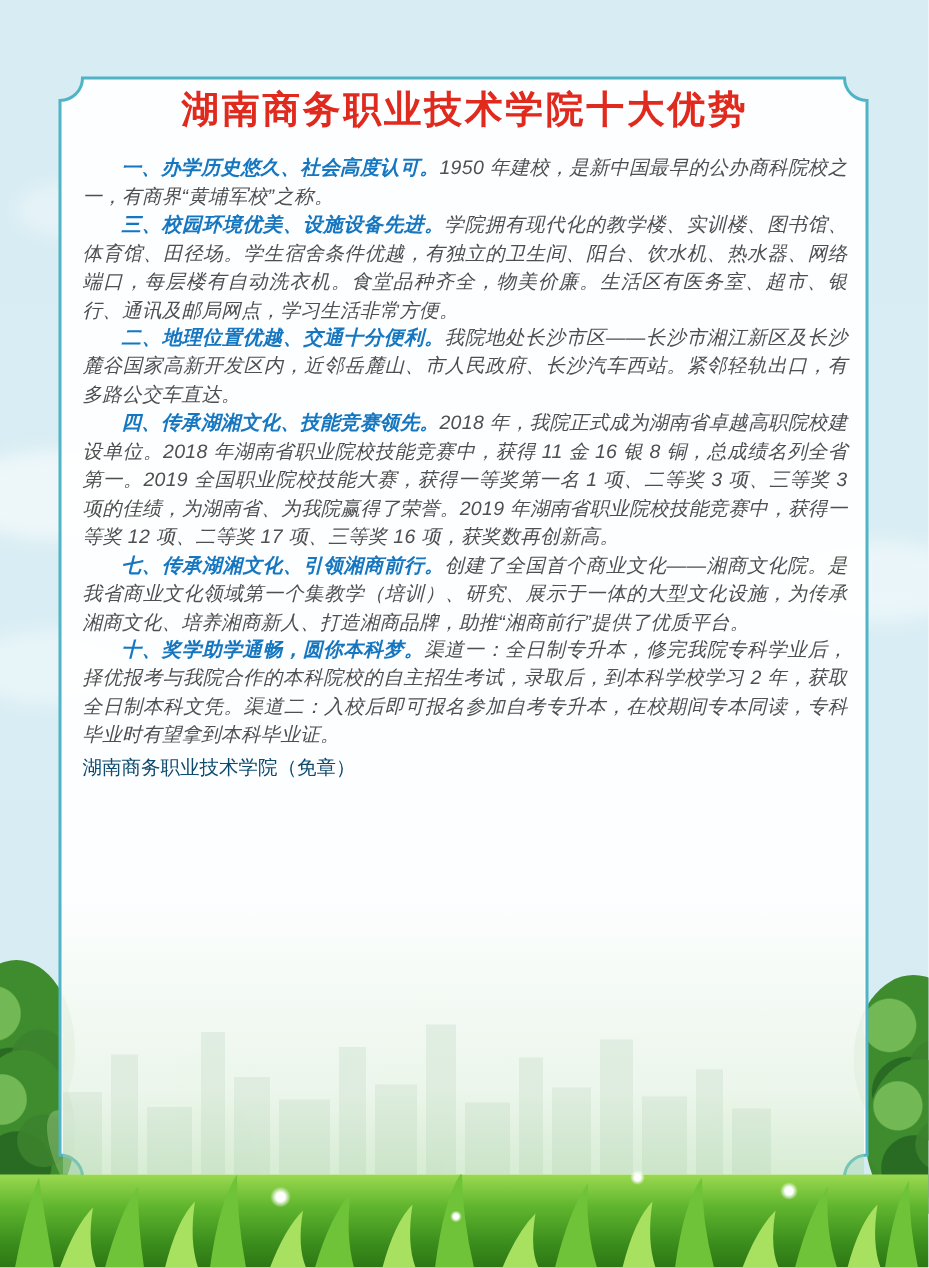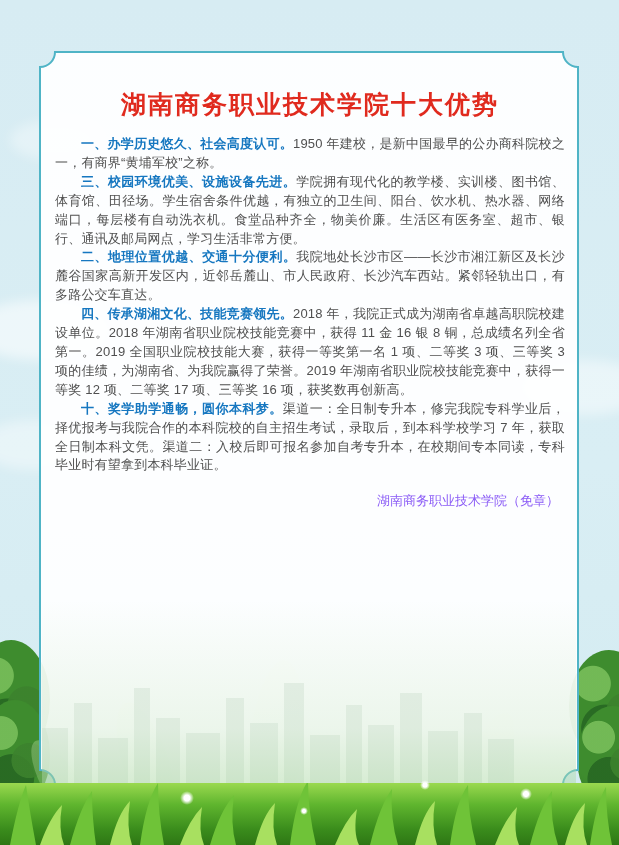--- a/index.html
+++ b/index.html
@@ -55,29 +55,29 @@
   
   .panel-fade{position:absolute;left:42px;top:600px;width:534px;height:183px;z-index:4;
     overflow:hidden;pointer-events:none;}
   .panel-fade .city{position:absolute;bottom:0;left:0;width:100%;height:120px;display:flex;
     align-items:flex-end;gap:6px;opacity:.16;}
   .panel-fade .city i{display:block;background:#7fa88a;}
   .panel-fade .haze{position:absolute;inset:0;
     background:linear-gradient(180deg,rgba(255,255,255,0) 0%,rgba(205,230,200,.35) 70%,rgba(170,215,160,.45) 100%);}
 
   
-  .content{position:absolute;left:55px;top:88px;width:510px;z-index:6;}
+  .content{position:absolute;left:55px;top:56px;width:510px;z-index:6;}
   .page-title{margin:0 0 14px 0;text-align:center;color:#e02a1e;
     font-size:25px;font-weight:bold;letter-spacing:2px;
     font-family:"Liberation Sans","DejaVu Sans",sans-serif;}
   .para{margin:0;text-indent:2em;text-align:justify;
-    font-size:13px;line-height:18.9px;color:#4f4f4f;letter-spacing:.2px;}
+    font-size:13px;line-height:18.9px;color:#4f4f4f;letter-spacing:.2px;font-style:italic;}
   .para .head{color:#1677c0;font-weight:bold;}
-  .signature{margin-top:16px;text-align:right;font-size:13px;line-height:19px;
-    color:#8b5cf6;padding-right:6px;}
+  .signature{margin-top:2px;text-align:left;font-size:13px;line-height:19px;
+    color:#0c4a6e;padding-right:6px;}
 </style>
 </head>
 <body>
 
 <div class="cloud c1"></div>
 <div class="cloud c2"></div>
 <div class="cloud c3"></div>
 <div class="cloud c4"></div>
 
 <div class="tree left">
@@ -151,16 +151,17 @@
 <div class="sparkle sp3"></div>
 <div class="sparkle sp4"></div>
 
 <div class="content">
   <h1 class="page-title">湖南商务职业技术学院十大优势</h1>
 
   <p class="para"><span class="head">一、办学历史悠久、社会高度认可。</span><span>1950 年建校，是新中国最早的公办商科院校之一，有商界“黄埔军校”之称。</span></p>
   <p class="para"><span class="head">三、校园环境优美、设施设备先进。</span><span>学院拥有现代化的教学楼、实训楼、图书馆、体育馆、田径场。学生宿舍条件优越，有独立的卫生间、阳台、饮水机、热水器、网络端口，每层楼有自动洗衣机。食堂品种齐全，物美价廉。生活区有医务室、超市、银行、通讯及邮局网点，学习生活非常方便。</span></p>
   <p class="para"><span class="head">二、地理位置优越、交通十分便利。</span><span>我院地处长沙市区——长沙市湘江新区及长沙麓谷国家高新开发区内，近邻岳麓山、市人民政府、长沙汽车西站。紧邻轻轨出口，有多路公交车直达。</span></p>
   <p class="para"><span class="head">四、传承湖湘文化、技能竞赛领先。</span><span>2018 年，我院正式成为湖南省卓越高职院校建设单位。2018 年湖南省职业院校技能竞赛中，获得 11 金 16 银 8 铜，总成绩名列全省第一。2019 全国职业院校技能大赛，获得一等奖第一名 1 项、二等奖 3 项、三等奖 3 项的佳绩，为湖南省、为我院赢得了荣誉。2019 年湖南省职业院校技能竞赛中，获得一等奖 12 项、二等奖 17 项、三等奖 16 项，获奖数再创新高。</span></p>
-  <p class="para"><span class="head">十、奖学助学通畅，圆你本科梦。</span><span>渠道一：全日制专升本，修完我院专科学业后，择优报考与我院合作的本科院校的自主招生考试，录取后，到本科学校学习 7 年，获取全日制本科文凭。渠道二：入校后即可报名参加自考专升本，在校期间专本同读，专科毕业时有望拿到本科毕业证。</span></p>
+  <p class="para"><span class="head">七、传承湖湘文化、引领湘商前行。</span><span>创建了全国首个商业文化——湘商文化院。是我省商业文化领域第一个集教学（培训）、研究、展示于一体的大型文化设施，为传承湘商文化、培养湘商新人、打造湘商品牌，助推“湘商前行”提供了优质平台。</span></p>
+  <p class="para"><span class="head">十、奖学助学通畅，圆你本科梦。</span><span>渠道一：全日制专升本，修完我院专科学业后，择优报考与我院合作的本科院校的自主招生考试，录取后，到本科学校学习 2 年，获取全日制本科文凭。渠道二：入校后即可报名参加自考专升本，在校期间专本同读，专科毕业时有望拿到本科毕业证。</span></p>
 
   <div class="signature">湖南商务职业技术学院（免章）</div>
 </div>
 
 </body></html>

